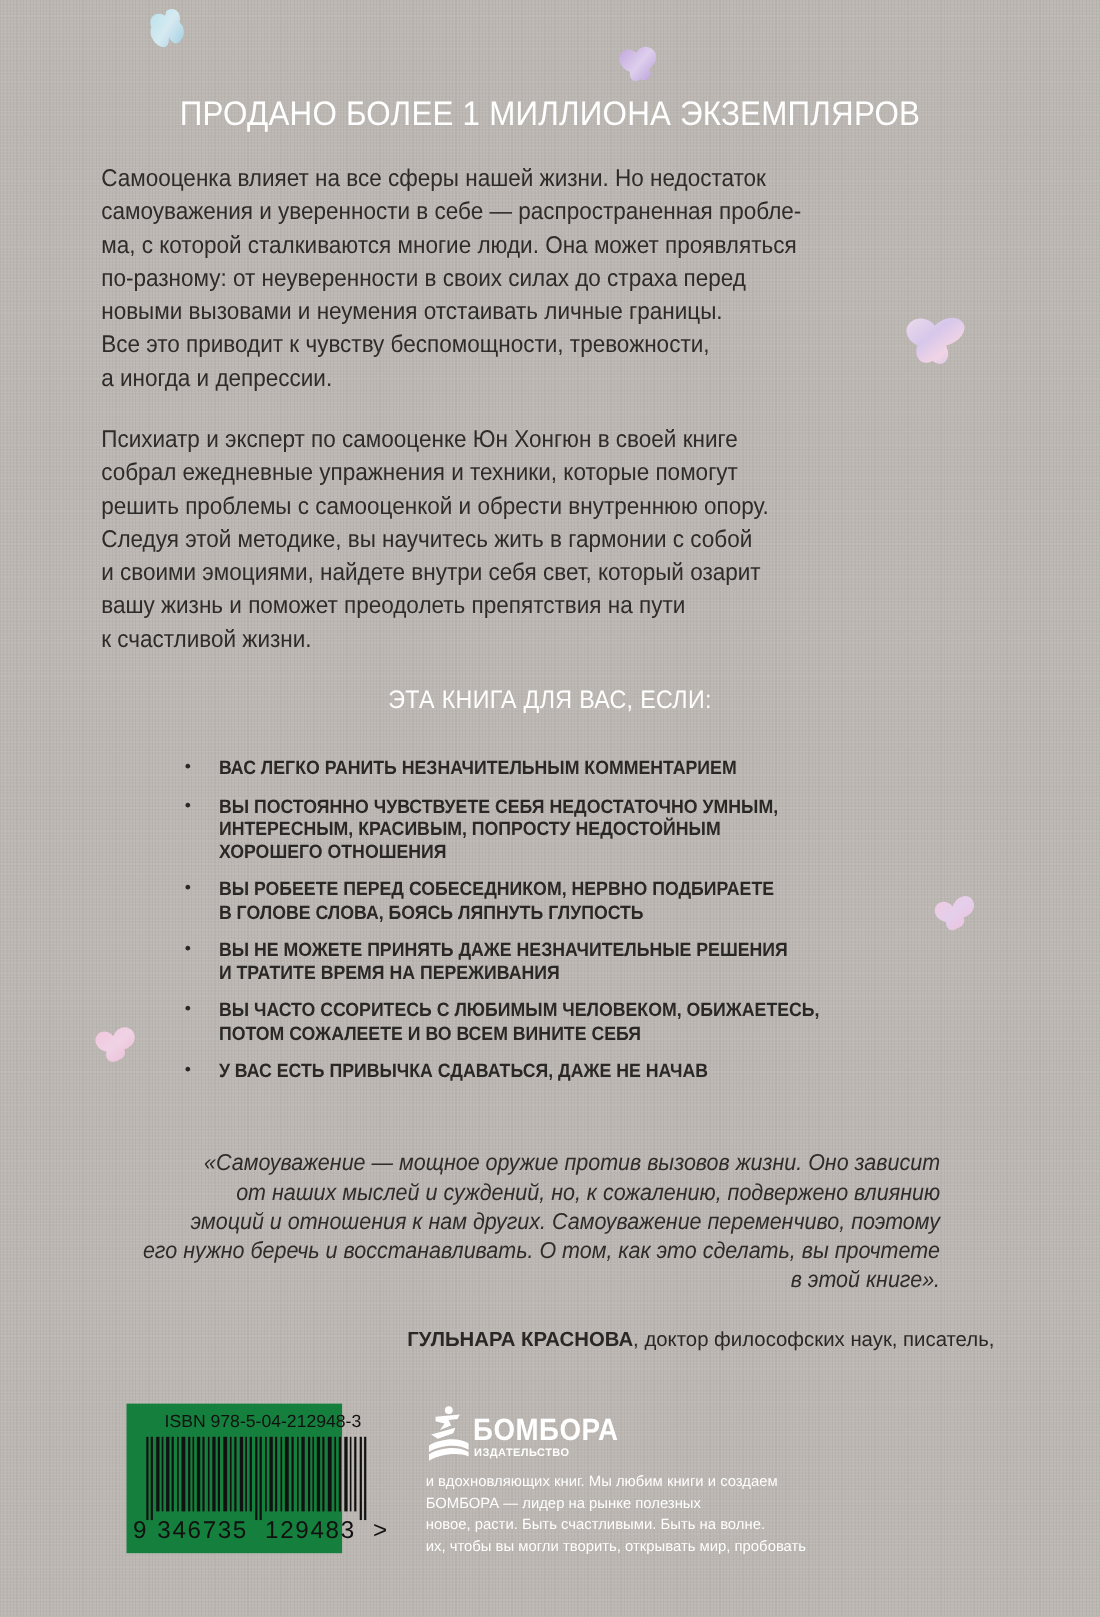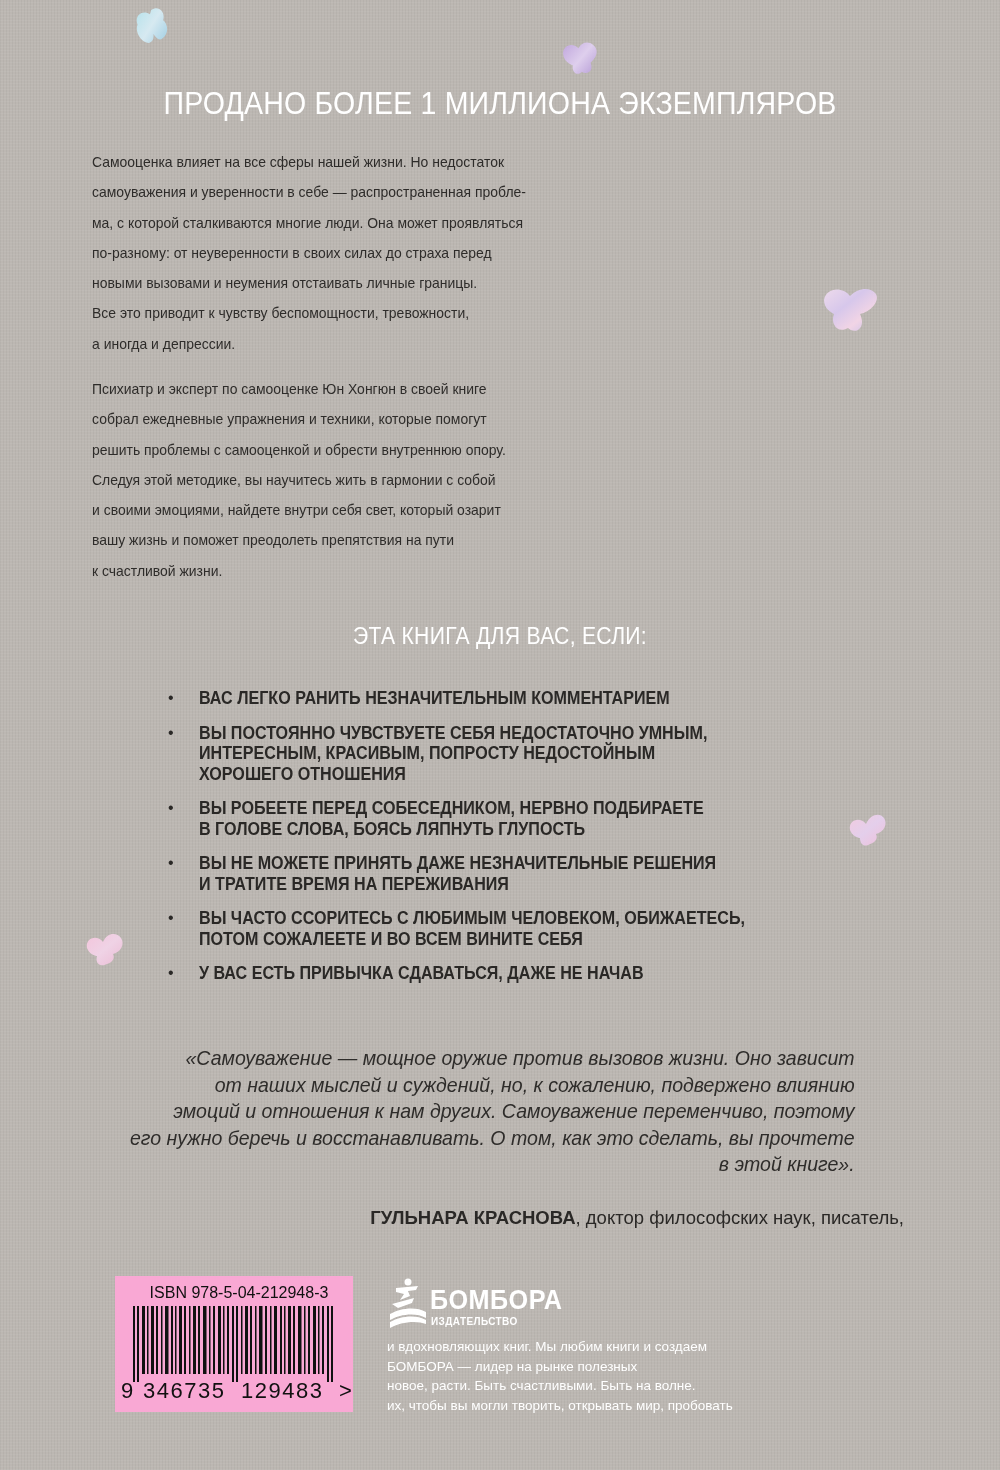--- a/index.html
+++ b/index.html
@@ -14,43 +14,43 @@
     color: #2a2826;
   }
   .butterfly { position: absolute; }
   .headline {
     position: absolute; left: 0; top: 86px; width: 1000px; text-align: center;
     color: #ffffff; font-size: 31px; font-weight: 400; letter-spacing: 0.2px;
     transform: scaleX(0.92); transform-origin: center;
   }
   .para {
     position: absolute; left: 92px; width: 800px;
-    font-size: 15px; line-height: 30.3px; color: #2e2c2a;
+    font-size: 22px; line-height: 30.3px; color: #2e2c2a;
   }
   .para .ln { display: block; white-space: nowrap; transform: scaleX(0.93); transform-origin: left; }
   .subhead {
     position: absolute; left: 0; top: 623px; width: 1000px; text-align: center;
     color: #ffffff; font-size: 23px; letter-spacing: 0.3px;
     transform: scaleX(0.92); transform-origin: center;
   }
   .list { position: absolute; left: 168px; top: 688px; width: 700px; }
   .li { position: relative; padding-left: 31px; margin-bottom: 14px; }
   .li .bullet { position: absolute; left: 0; top: 0; font-size: 16px; line-height: 20px; color: #2a2826; }
   .li .ln { display: block; white-space: nowrap; font-size: 17.5px; line-height: 20.5px; font-weight: 600; color: #2a2826; transform: scaleX(0.92); transform-origin: left; }
   .quote {
     position: absolute; left: 92px; top: 1045px; width: 820px;
     font-size: 21px; line-height: 26.5px; font-style: italic; color: #2e2c2a; text-align: right;
   }
   .quote .ln { display: block; white-space: nowrap; transform: scaleX(0.93); transform-origin: left; }
   .attrib { position: absolute; right: 96px; top: 1205px; text-align: right; font-size: 18.5px; line-height: 25px; color: #2a2826; }
   .attrib .ln { display: block; white-space: nowrap; text-align: center; }
   .attrib .name { font-weight: 700; }
   .barcode-box {
-    position: absolute; left: 115px; top: 1276px; width: 238px; height: 136px;
-    background: #f9a8d4;
+    position: absolute; left: 115px; top: 1276px; width: 196px; height: 136px;
+    background: #15803d;
   }
   .isbn-text { position: absolute; left: 0; top: 8px; width: 248px; text-align: center; font-size: 16px; color: #111; }
   .barcode-svg { position: absolute; left: 10px; top: 30px; }
   .barcode-num { position: absolute; top: 102px; font-size: 22px; color: #111; letter-spacing: 1.5px; }
   .logo { position: absolute; left: 388px; top: 1278px; }
   .logo-name { position: absolute; left: 430px; top: 1284px; color: #ffffff; font-size: 28px; font-weight: 700; letter-spacing: 0.5px; transform: scaleX(0.9); transform-origin: left; }
   .logo-sub { position: absolute; left: 431px; top: 1316px; color: #ffffff; font-size: 10px; font-weight: 700; letter-spacing: 0.4px; }
   .publisher-desc { position: absolute; left: 387px; top: 1337px; color: #ffffff; font-size: 13.5px; line-height: 19.5px; }
   .publisher-desc .ln { display: block; white-space: nowrap; }
 </style>
@@ -114,21 +114,21 @@
 <div class="para" style="top:147px">
   <span class="ln">Самооценка влияет на все сферы нашей жизни. Но недостаток</span>
   <span class="ln">самоуважения и уверенности в себе — распространенная пробле-</span>
   <span class="ln">ма, с которой сталкиваются многие люди. Она может проявляться</span>
   <span class="ln">по-разному: от неуверенности в своих силах до страха перед</span>
   <span class="ln">новыми вызовами и неумения отстаивать личные границы.</span>
   <span class="ln">Все это приводит к чувству беспомощности, тревожности,</span>
   <span class="ln">а иногда и депрессии.</span>
 </div>
 
-<div class="para" style="top:374px">
+<div class="para" style="top:384px">
   <span class="ln">Психиатр и эксперт по самооценке Юн Хонгюн в своей книге</span>
   <span class="ln">собрал ежедневные упражнения и техники, которые помогут</span>
   <span class="ln">решить проблемы с самооценкой и обрести внутреннюю опору.</span>
   <span class="ln">Следуя этой методике, вы научитесь жить в гармонии с собой</span>
   <span class="ln">и своими эмоциями, найдете внутри себя свет, который озарит</span>
   <span class="ln">вашу жизнь и поможет преодолеть препятствия на пути</span>
   <span class="ln">к счастливой жизни.</span>
 </div>
 
 <div class="subhead">ЭТА КНИГА ДЛЯ ВАС, ЕСЛИ:</div>

